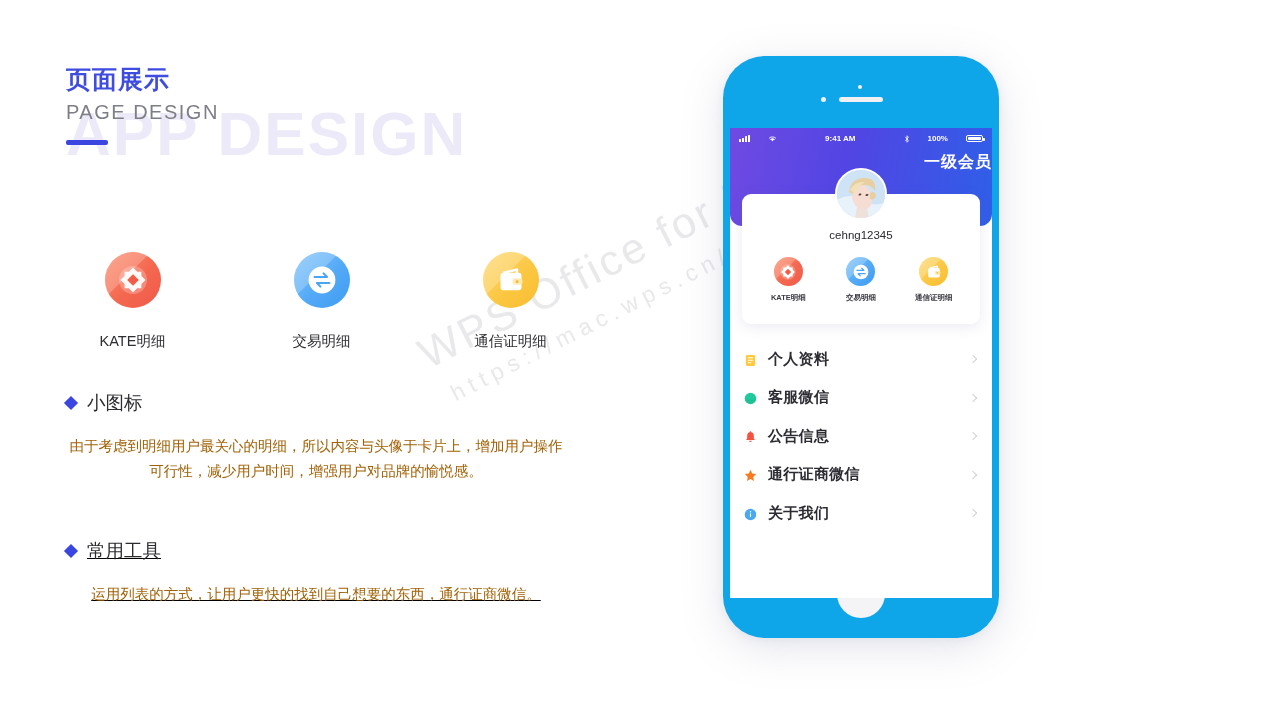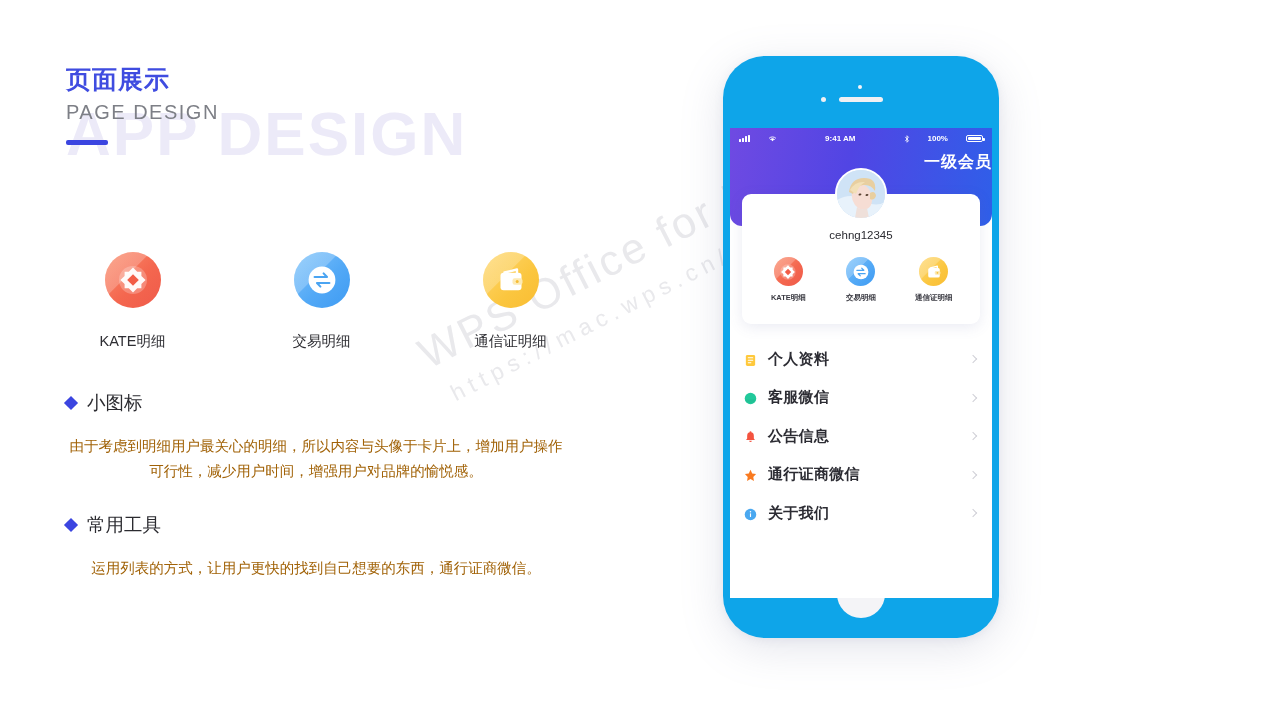--- a/index.html
+++ b/index.html
@@ -42,21 +42,21 @@
   .circ.blue { background: linear-gradient(135deg,#7fc4fb 0%, #53a9f6 55%, #3e9bf3 100%); }
   .circ.yellow { background: linear-gradient(135deg,#ffd871 0%, #fcc council 0%, #fbc63f 60%, #f9bd33 100%); }
   .circ .sheen { position: absolute; left: -8%; top: -8%; width: 116%; height: 116%;
     background: linear-gradient(135deg, rgba(255,255,255,.22) 0%, rgba(255,255,255,.22) 42%, rgba(0,0,0,0) 43%); }
 
   .glyph { position: absolute; inset: 0; display: flex; align-items: center; justify-content: center; }
 
   
   .sect { position: absolute; left: 66px; width: 520px; }
   .sect.s1 { top: 390px; }
-  .sect.s2 { top: 512px; }
+  .sect.s2 { top: 538px; text-decoration: underline; }
   .sect-title { display: flex; align-items: center; gap: 11px; font-size: 18.5px; color: #2b2b30; font-weight: 400; }
   .diamond { width: 10px; height: 10px; background: #3b45e0; transform: rotate(45deg); flex: none; }
   .sect-body { margin-top: 19px; font-size: 14.5px; line-height: 1.75; color: #a16207; width: 500px; text-align: center; }
 
   
   .phone {
     position: absolute; left: 723px; top: 56px;
     width: 276px; height: 582px;
     background: #0ea5e9; border-radius: 42px;
     box-shadow: 0 10px 44px rgba(120,125,160,.20), 0 2px 10px rgba(120,125,160,.10);

